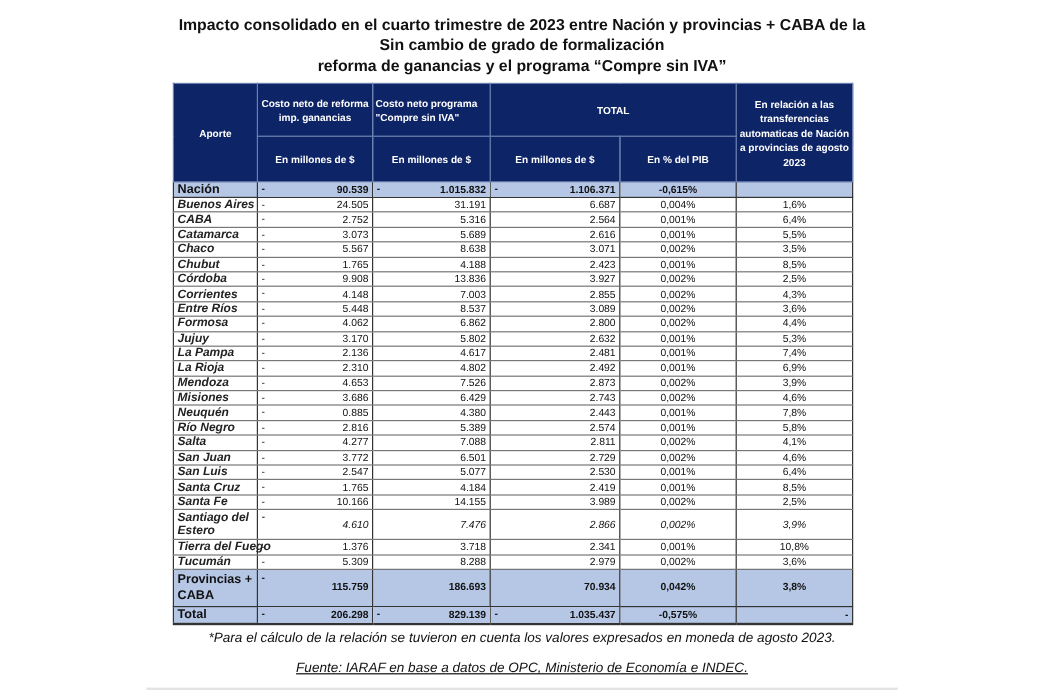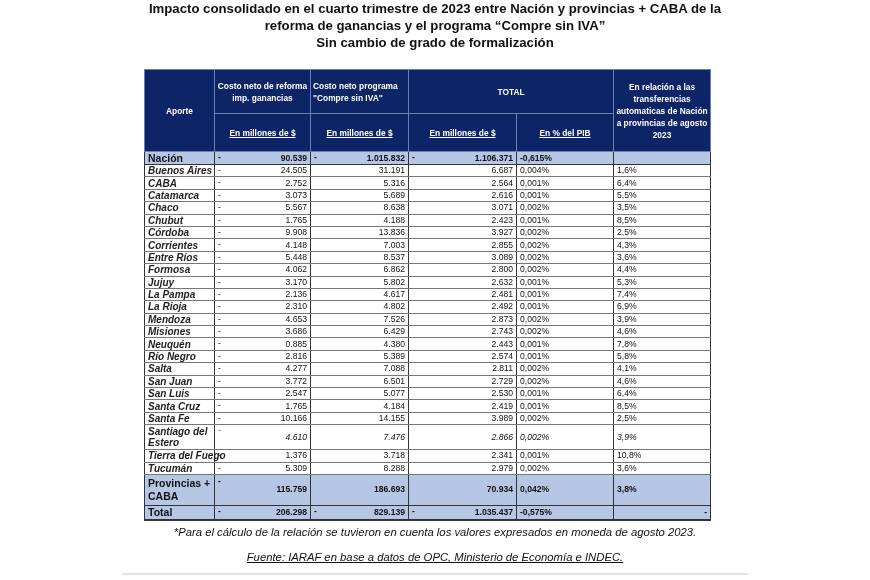--- a/index.html
+++ b/index.html
@@ -1,59 +1,59 @@
 <!DOCTYPE html>
 <html><head>
 <meta charset="utf-8">
 <style>
   html, body { margin: 0; padding: 0; background: #ffffff; }
   body { width: 870px; height: 580px; position: relative; overflow: hidden;
          font-family: "Liberation Sans", "DejaVu Sans", sans-serif; color: #111; }
   .title-block { position: absolute; left: 0; top: 0; width: 870px; text-align: center;
-                 font-weight: bold; font-size: 13.2px; line-height: 17px; color: #111; padding-top: 0px; }
+                 font-weight: bold; font-size: 13.2px; line-height: 17px; color: #111; padding-top: 12px; }
   .title-block div { white-space: nowrap; }
   table.main { position: absolute; left: 144px; top: 69px; border-collapse: collapse;
                table-layout: fixed; width: 566px; font-size: 8.6px; }
   table.main col.c1 { width: 70px; }
   table.main col.c2 { width: 96px; }
   table.main col.c3 { width: 98px; }
   table.main col.c4 { width: 108px; }
   table.main col.c5 { width: 97px; }
   table.main col.c6 { width: 97px; }
   th { background: #0d2466; color: #ffffff; font-weight: bold; font-size: 8.4px;
        border: 1px solid #6c7fb0; text-align: center; vertical-align: middle; padding: 1px 2px; line-height: 12px; }
   th.h-top { height: 41px; }
-  th.h-sub { height: 35px; text-decoration: underline; }
+  th.h-sub { height: 35px; }
   th.left-al { text-align: left; }
   td { border-left: 1.5px solid #333; border-right: 1.5px solid #333; border-bottom: 1px solid #777;
        height: 11.4px; padding: 0 3px; line-height: 11px; white-space: nowrap; }
   td.name { font-style: italic; font-weight: bold; font-size: 10px; color: #222; }
   td.num { text-align: right; }
-  td.pct { }
+  td.pct { text-align: center; }
   td.dash { position: relative; }
   td.dash .d { position: absolute; left: 3px; top: 0; }
   tr.band td { background: #b6c7e6; font-weight: bold; }
   tr.band td.name { font-style: normal; font-size: 10.5px; color: #111; }
   tr.nacion td { border-top: 1.5px solid #333; border-bottom: 1.5px solid #333; height: 12px; }
   tr.prov td { height: 30px; border-top: 1.5px solid #333; border-bottom: 1.5px solid #333; line-height: 13px; }
   tr.total td { height: 13px; border-bottom: 2px solid #333; }
   tr.tall td { height: 24px; line-height: 11px; font-style: italic; }
   td.wrap { white-space: normal; }
   .footnote { position: absolute; left: 0; width: 870px; text-align: center; font-style: italic; font-size: 11.3px; color: #111; }
   .fn1 { top: 526px; }
   .fn2 { top: 551px; text-decoration: underline; }
   .bottom-rule { position: absolute; left: 122px; width: 626px; top: 573px; height: 2px; background: #e3e3e3; }
 </style>
 </head>
 <body>
 
 <div class="title-block">
   <div>Impacto consolidado en el cuarto trimestre de 2023 entre Nación y provincias + CABA de la</div>
+  <div>Sin cambio de grado de formalización</div>
   <div>reforma de ganancias y el programa “Compre sin IVA”</div>
-  <div>Sin cambio de grado de formalización</div>
 </div>
 
 <table class="main">
   <colgroup>
     <col class="c1">
       <col class="c2">
       <col class="c3">
       <col class="c4">
       <col class="c5">
       <col class="c6">

